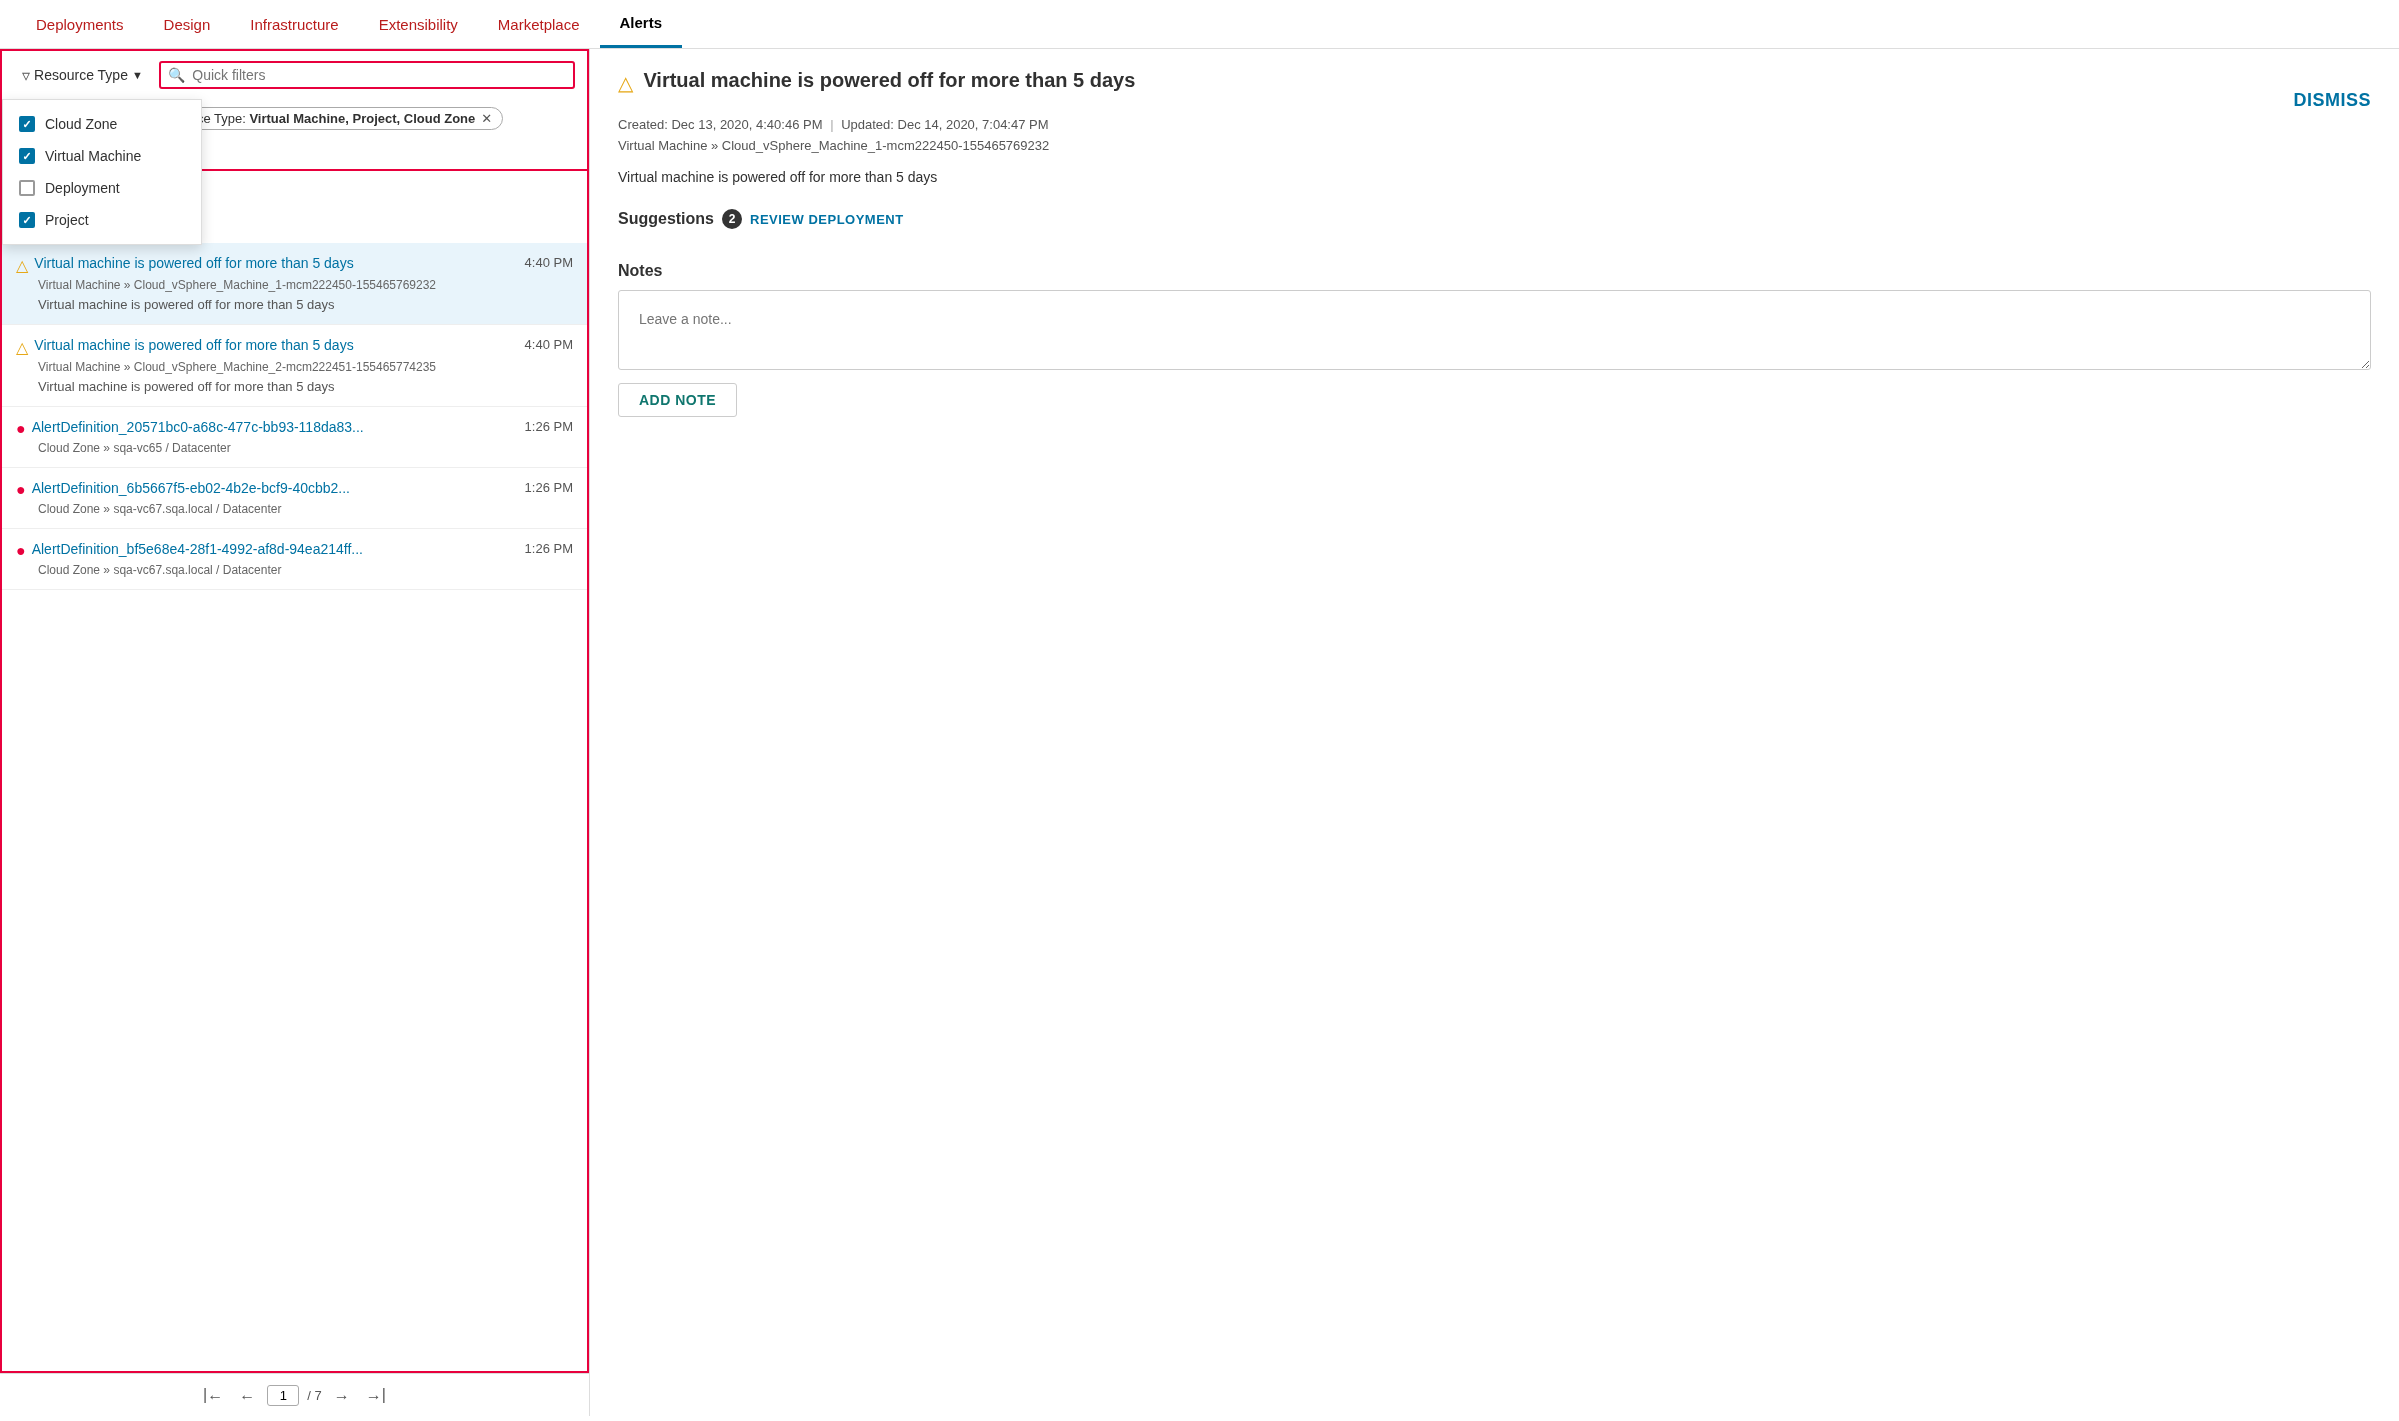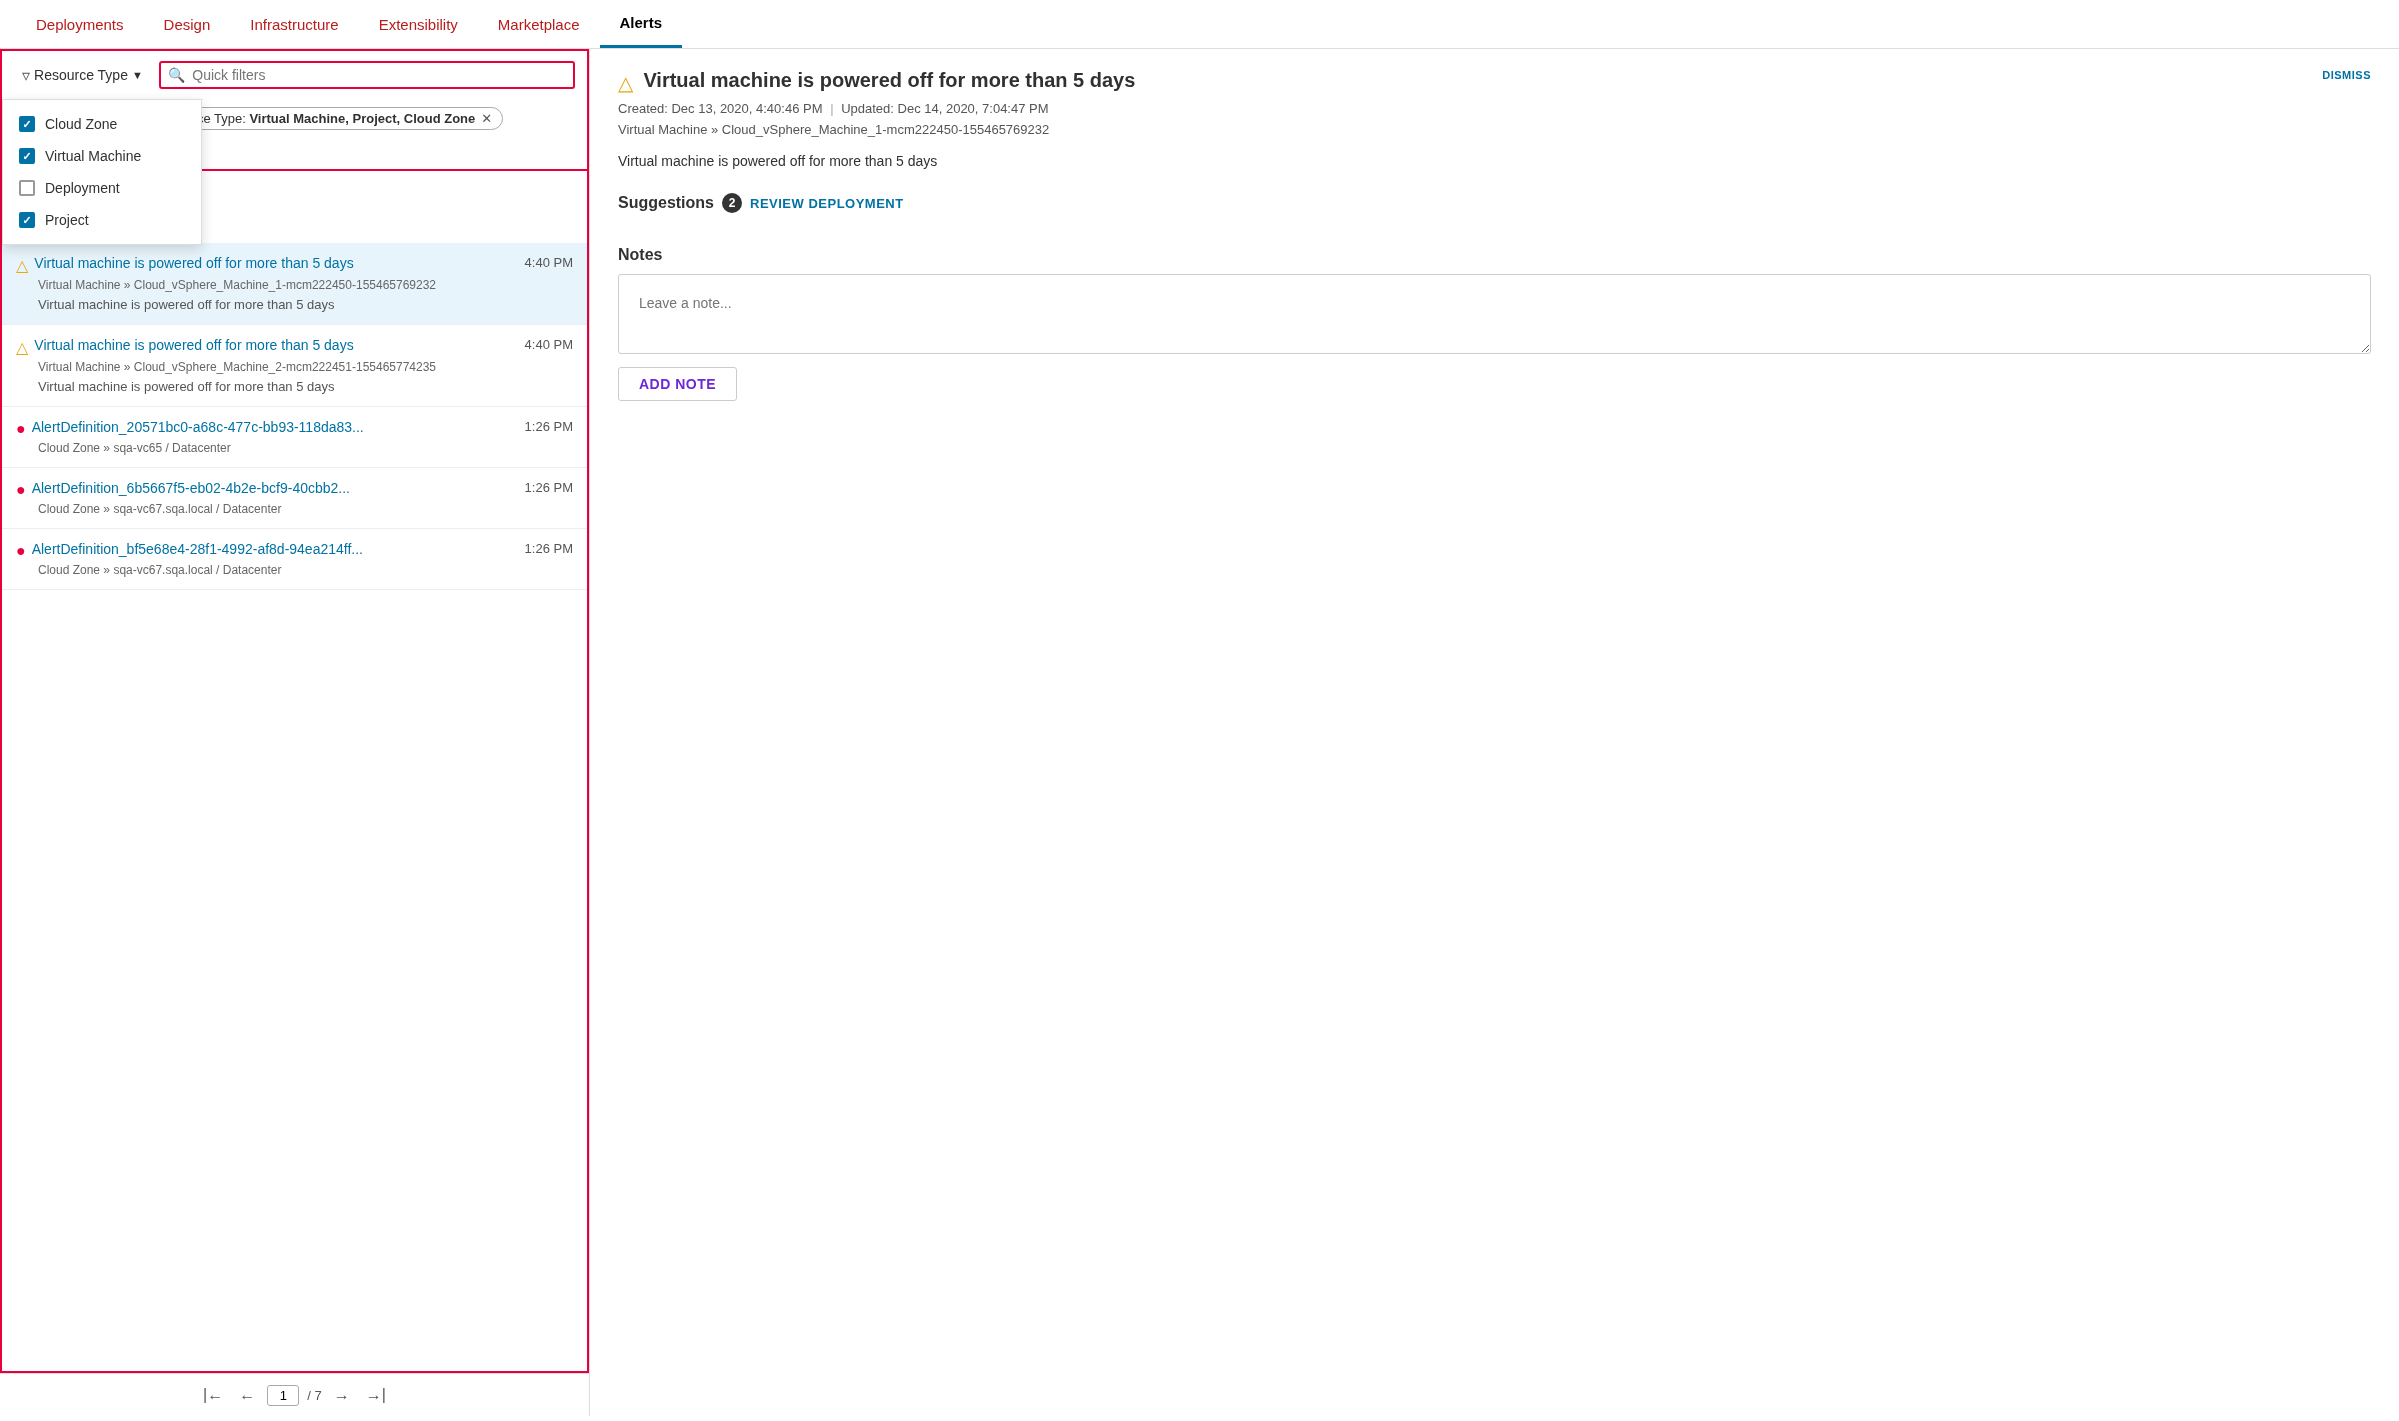--- a/index.html
+++ b/index.html
@@ -55,36 +55,36 @@
     .pagination { display: flex; align-items: center; justify-content: center; gap: 8px; padding: 10px; border-top: 1px solid #ddd; flex-shrink: 0; }
     .page-btn { cursor: pointer; color: #555; font-size: 16px; padding: 2px 4px; }
     .page-input { width: 32px; border: 1px solid #aaa; border-radius: 3px; text-align: center; font-size: 13px; padding: 2px; }
     .page-info { font-size: 13px; color: #555; }
 
     
     .right-panel { flex: 1; overflow-y: auto; padding: 20px 28px; }
     .alert-detail-header { display: flex; align-items: flex-start; gap: 10px; margin-bottom: 6px; }
     .detail-warning-icon { color: #e6a817; font-size: 20px; margin-top: 2px; }
     .detail-title { font-size: 20px; font-weight: 600; color: #313131; flex: 1; }
-    .dismiss-btn { color: #0072a3; font-weight: 600; font-size: 11px; cursor: pointer; white-space: nowrap; margin-top: 0; letter-spacing: 0.5px; }
+    .dismiss-btn { color: #0072a3; font-weight: 600; font-size: 18px; cursor: pointer; white-space: nowrap; margin-top: 21px; letter-spacing: 0.5px; }
     .detail-meta { font-size: 13px; color: #555; margin-bottom: 6px; }
     .detail-breadcrumb { font-size: 13px; color: #0072a3; margin-bottom: 16px; cursor: pointer; }
     .detail-breadcrumb span { color: #555; }
     .detail-desc { font-size: 14px; color: #313131; margin-bottom: 14px; }
     .tags-row { display: flex; gap: 8px; flex-wrap: wrap; }
     .tag { border: 1px solid #aaa; border-radius: 12px; padding: 3px 12px; font-size: 13px; color: #313131; }
     .section-title { font-size: 16px; font-weight: 600; margin: 24px 0 10px 0; display: flex; align-items: center; gap: 8px; }
     .badge-circle { background: #333; color: #fff; border-radius: 50%; width: 20px; height: 20px; font-size: 12px; display: inline-flex; align-items: center; justify-content: center; }
     .review-link { color: #0072a3; font-size: 13px; font-weight: 600; cursor: pointer; letter-spacing: 0.5px; }
     .suggestion-list { list-style: disc; padding-left: 20px; margin-bottom: 8px; }
     .suggestion-list li { font-size: 14px; color: #313131; margin-bottom: 6px; }
     .notes-section { margin-top: 33px; }
     .notes-label { font-size: 16px; font-weight: 600; margin-bottom: 10px; }
     .notes-textarea { width: 100%; min-height: 80px; border: 1px solid #ccc; border-radius: 3px; padding: 20px; font-size: 14px; color: #999; resize: vertical; outline: none; font-family: inherit; }
-    .add-note-btn { margin-top: 10px; padding: 8px 20px; border: 1px solid #ccc; border-radius: 3px; background: #fff; color: #6d28d9; font-size: 14px; cursor: pointer; font-weight: 600; letter-spacing: 0.5px; }
+    .add-note-btn { margin-top: 10px; padding: 8px 20px; border: 1px solid #ccc; border-radius: 3px; background: #fff; color: #0f766e; font-size: 14px; cursor: pointer; font-weight: 600; letter-spacing: 0.5px; }
 
     .separator { color: #aaa; margin: 0 4px; }
   </style>
 </head>
 <body>
 
 <nav class="top-nav">
   <a href="#">Deployments</a>
   <a href="#">Design</a>
   <a href="#">Infrastructure</a>

